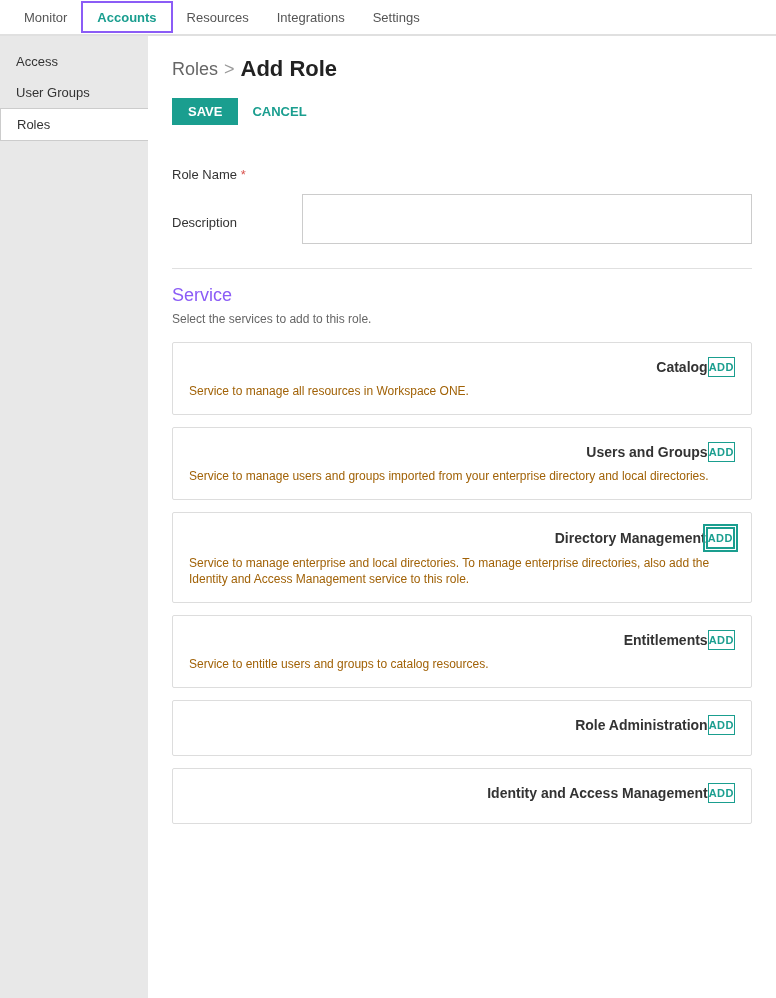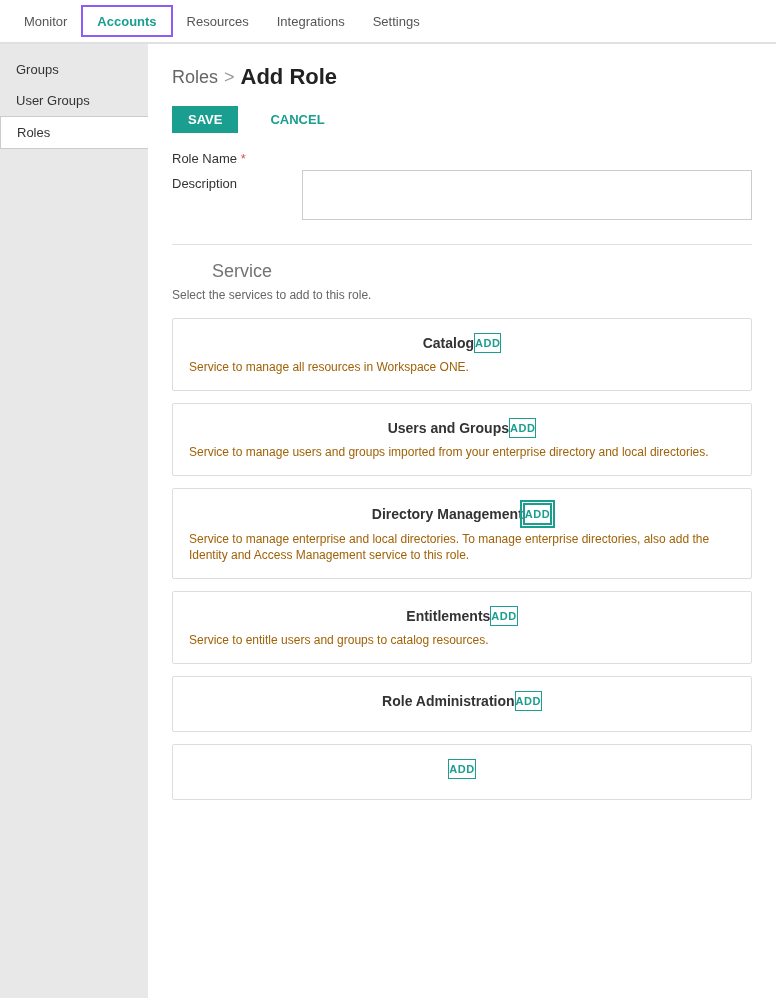--- a/index.html
+++ b/index.html
@@ -4,21 +4,21 @@
   <style>
     * { box-sizing: border-box; margin: 0; padding: 0; }
     body { font-family: Arial, sans-serif; font-size: 13px; color: #333; background: #f4f4f4; width: 776px; min-height: 998px; }
 
     
     .top-nav {
       display: flex;
       align-items: center;
       background: #fff;
       border-bottom: 2px solid #e0e0e0;
-      height: 44px;
+      height: 36px;
       padding: 0 10px;
     }
     .top-nav-item {
       padding: 6px 14px;
       font-size: 13px;
       color: #555;
       cursor: pointer;
       height: 32px;
       display: flex;
       align-items: center;
@@ -80,22 +80,22 @@
     }
     .breadcrumb-current {
       font-size: 22px;
       font-weight: bold;
       color: #222;
     }
 
     
     .action-bar {
       display: flex;
-      gap: 22px;
-      margin-bottom: 12px;
+      gap: 4px;
+      margin-bottom: 36px;
     }
     .btn-save {
       background: #1a9e8f;
       color: #fff;
       border: none;
       padding: 6px 16px;
       font-size: 13px;
       cursor: pointer;
       font-weight: bold;
     }
@@ -108,22 +108,22 @@
       cursor: pointer;
       font-weight: bold;
     }
 
     
     .form-section {
       margin-bottom: 24px;
     }
     .form-row {
       display: flex;
-      align-items: flex-start;
-      margin-bottom: 4px;
+      align-items: center;
+      margin-bottom: 12px;
     }
     .form-label {
       width: 130px;
       font-size: 13px;
       color: #333;
       padding-top: 6px;
       flex-shrink: 0;
     }
     .form-label .required {
       color: #d9534f;
@@ -151,41 +151,40 @@
     .section-divider {
       border: none;
       border-top: 1px solid #e0e0e0;
       margin: 10px 0 16px 0;
     }
 
     
     .service-section-title {
       font-size: 18px;
       font-weight: normal;
-      color: #737373;
+      color: #8b5cf6;
       margin-bottom: 6px;
-      margin-left: 40px;
     }
     .service-section-desc {
       font-size: 12px;
       color: #666;
       margin-bottom: 16px;
     }
 
     
     .service-card {
       border: 1px solid #ddd;
       border-radius: 2px;
       padding: 14px 16px;
       margin-bottom: 12px;
       background: #fff;
     }
     .service-card-header {
       display: flex;
-      justify-content: center;
+      justify-content: flex-end;
       align-items: center;
       margin-bottom: 6px;
     }
     .service-card-name {
       font-size: 14px;
       font-weight: bold;
       color: #333;
     }
     .service-card-desc {
       font-size: 12px;
@@ -215,21 +214,21 @@
   <div class="top-nav-item">Monitor</div>
   <div class="top-nav-item active">Accounts</div>
   <div class="top-nav-item">Resources</div>
   <div class="top-nav-item">Integrations</div>
   <div class="top-nav-item">Settings</div>
 </nav>
 
 <div class="layout">
 
   <aside class="sidebar">
-    <div class="sidebar-item">Groups</div>
+    <div class="sidebar-item">Access</div>
     <div class="sidebar-item">User Groups</div>
     <div class="sidebar-item active">Roles</div>
   </aside>
 
   <main class="main-content">
 
     <div class="breadcrumb">
       <span class="breadcrumb-roles">Roles</span>
       <span class="breadcrumb-separator">&gt;</span>
       <span class="breadcrumb-current">Add Role</span>
@@ -295,20 +294,21 @@
 
         <div class="service-card">
           <div class="service-card-header">
             <span class="service-card-name">Role Administration</span>
             <button class="btn-add">ADD</button>
           </div>
         </div>
 
         <div class="service-card">
           <div class="service-card-header">
+            <span class="service-card-name">Identity and Access Management</span>
             <button class="btn-add">ADD</button>
           </div>
         </div>
 
       </div>
     </section>
 
   </main>
 </div>
 

